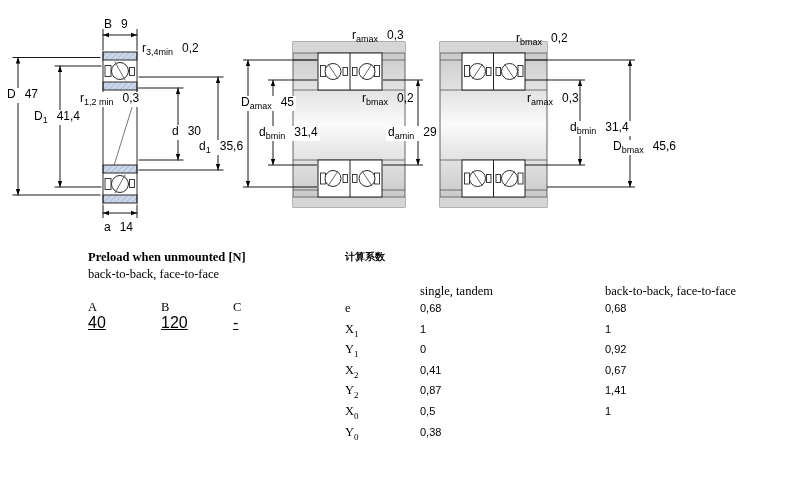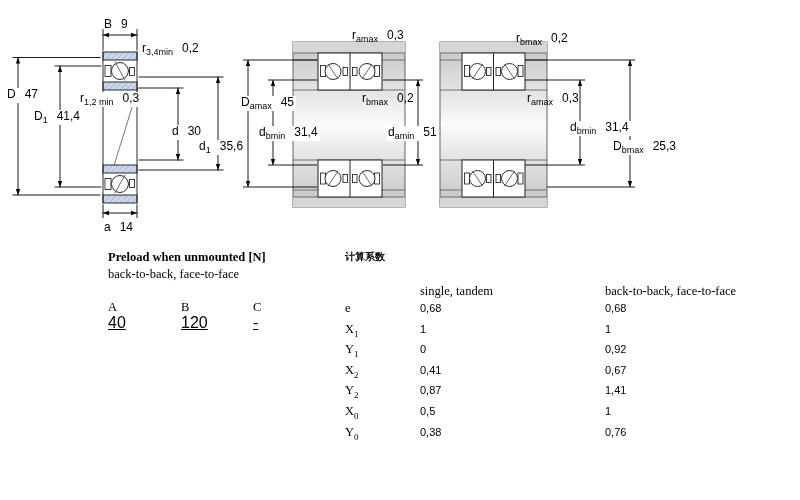--- a/index.html
+++ b/index.html
@@ -6,21 +6,21 @@
   .page { position:relative; width:800px; height:500px; background:#fff; overflow:hidden;
           font-family:"Liberation Sans", sans-serif; color:#000; }
 
   
   .dim { position:absolute; font-size:12px; line-height:13px; white-space:nowrap; }
   .dim sub { font-size:9px; line-height:1; }
   .dim .val { margin-left:9px; }
   .dim.bg { background:#fff; padding:0 2px; }
 
   
-  .preload { position:absolute; left:108px; top:250px; width:260px; font-size:12.5px; }
+  .preload { position:absolute; left:88px; top:250px; width:260px; font-size:12.5px; }
   .pl-title { font-family:"Liberation Serif", serif; font-weight:bold; }
   .pl-sub   { font-family:"Liberation Serif", serif; margin-top:2px; }
   .pl-grid  { display:grid; grid-template-columns:73px 72px 60px; margin-top:17px; }
   .pl-grid .hdr { font-family:"Liberation Serif", serif; line-height:16px; }
   .pl-grid .val { font-family:"Liberation Sans", sans-serif; font-size:16px; line-height:16px;text-decoration:underline; }
 
   
   .factors { position:absolute; left:345px; top:250px; width:440px; font-size:12.5px; }
   .f-title { font-family:"Liberation Serif", serif; font-weight:bold; font-size:10px; }
   .f-grid  { display:grid; grid-template-columns:75px 185px auto; margin-top:19px; }
@@ -221,26 +221,26 @@
   <div class="dim bg" style="left:78px;top:92px"><span>r</span><sub>1,2 min</sub><span class="val">0,3</span></div>
   <div class="dim bg" style="left:32px;top:110px"><span>D</span><sub>1</sub><span class="val">41,4</span></div>
   <div class="dim bg" style="left:170px;top:125px"><span>d</span><sub></sub><span class="val">30</span></div>
   <div class="dim bg" style="left:197px;top:140px"><span>d</span><sub>1</sub><span class="val">35,6</span></div>
   <div class="dim" style="left:104px;top:221px"><span>a</span><sub></sub><span class="val">14</span></div>
 
   <div class="dim" style="left:352px;top:29px"><span>r</span><sub>amax</sub><span class="val">0,3</span></div>
   <div class="dim bg" style="left:239px;top:96px"><span>D</span><sub>amax</sub><span class="val">45</span></div>
   <div class="dim" style="left:362px;top:92px"><span>r</span><sub>bmax</sub><span class="val">0,2</span></div>
   <div class="dim bg" style="left:257px;top:126px"><span>d</span><sub>bmin</sub><span class="val">31,4</span></div>
-  <div class="dim bg" style="left:386px;top:126px"><span>d</span><sub>amin</sub><span class="val">51</span></div>
+  <div class="dim bg" style="left:386px;top:126px"><span>d</span><sub>amin</sub><span class="val">29</span></div>
 
   <div class="dim" style="left:516px;top:32px"><span>r</span><sub>bmax</sub><span class="val">0,2</span></div>
   <div class="dim" style="left:527px;top:92px"><span>r</span><sub>amax</sub><span class="val">0,3</span></div>
   <div class="dim bg" style="left:568px;top:121px"><span>d</span><sub>bmin</sub><span class="val">31,4</span></div>
-  <div class="dim bg" style="left:611px;top:140px"><span>D</span><sub>bmax</sub><span class="val">25,3</span></div>
+  <div class="dim bg" style="left:611px;top:140px"><span>D</span><sub>bmax</sub><span class="val">45,6</span></div>
 
   <div class="preload">
     <div class="pl-title">Preload when unmounted [N]</div>
     <div class="pl-sub">back-to-back, face-to-face</div>
     <div class="pl-grid">
       <div class="hdr">A</div>
       <div class="hdr">B</div>
       <div class="hdr">C</div>
       <div class="val">40</div>
       <div class="val">120</div>
@@ -274,17 +274,16 @@
       <div class="lbl"><span>Y</span><sub>2</sub></div>
       <div class="num">0,87</div>
       <div class="num">1,41</div>
 
       <div class="lbl"><span>X</span><sub>0</sub></div>
       <div class="num">0,5</div>
       <div class="num">1</div>
 
       <div class="lbl"><span>Y</span><sub>0</sub></div>
       <div class="num">0,38</div>
-      <div class="num">0,76</div>
     </div>
   </div>
 
 </div>
 
 </body></html>

